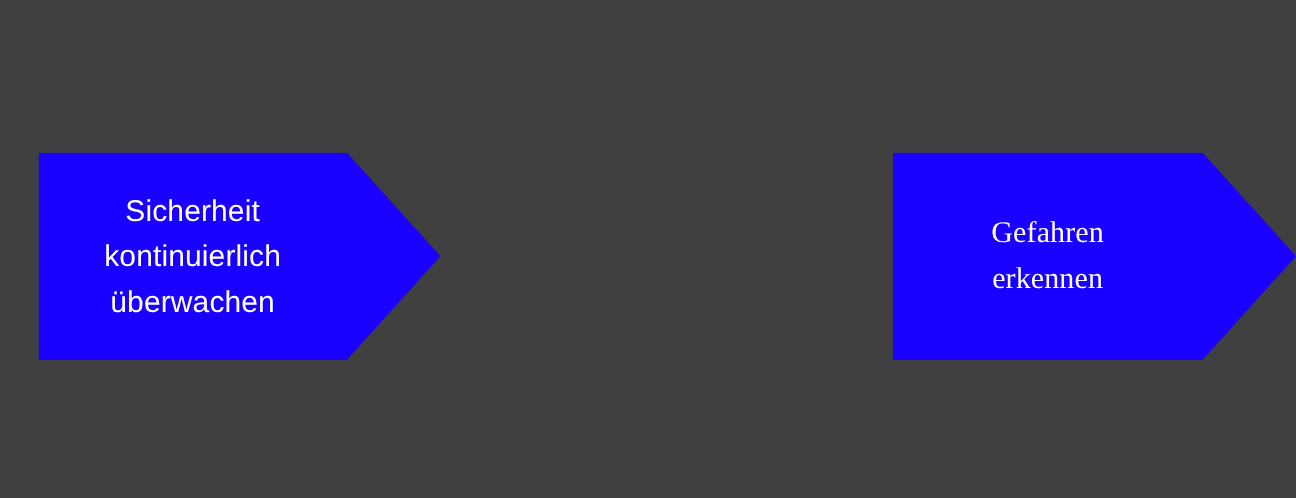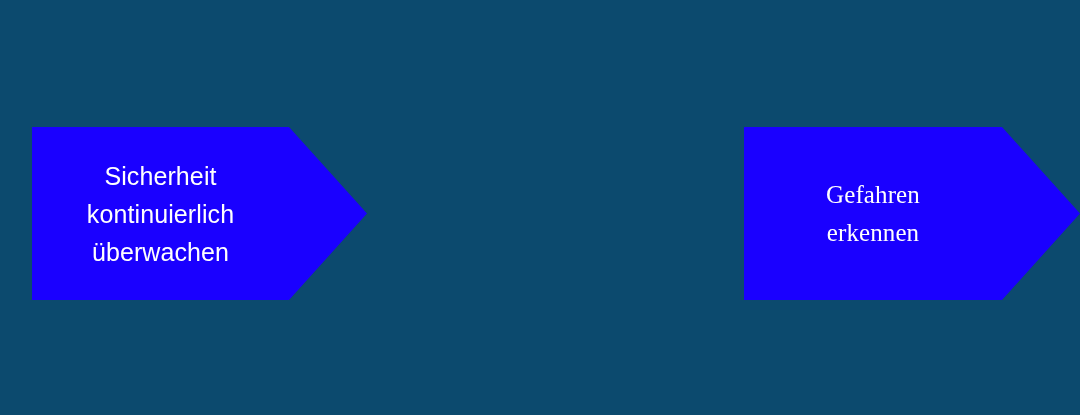--- a/index.html
+++ b/index.html
@@ -11,21 +11,21 @@
     width: 1080px;
     height: 415px;
     overflow: hidden;
     font-family: "Liberation Sans", sans-serif;
   }
 
   #canvas {
     position: relative;
     width: 1080px;
     height: 415px;
-    background: #0c4a6e;
+    background: #404040;
     overflow: hidden;
   }
 
   .chevron {
     position: absolute;
     top: 127px;
     height: 173px;
     background: #1a00ff;
     display: flex;
     align-items: center;

